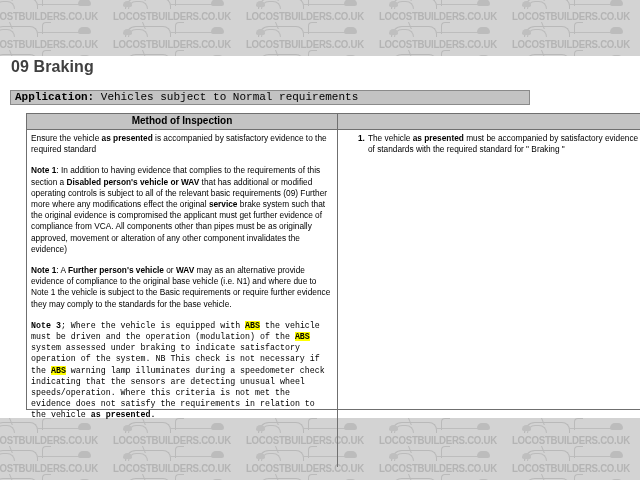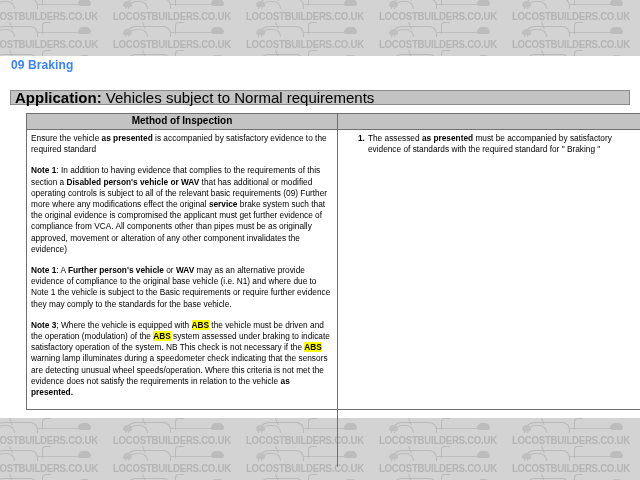--- a/index.html
+++ b/index.html
@@ -135,41 +135,42 @@
     height: 6px;
     background: #bfbfbf;
     border-radius: 5px 5px 2px 2px;
   }
 
   
   #page-title {
     position: absolute;
     left: 11px;
     top: 58px;
-    font-size: 12px;
+    font-size: 16px;
     font-weight: bold;
-    color: #3b82f6;
+    color: #404040;
     letter-spacing: 0.1px;
   }
 
   
   #application-bar {
     position: absolute;
     left: 10px;
     top: 90px;
-    width: 620px;
+    width: 520px;
     height: 15px;
     background: #c3c3c3;
     border: 1px solid #8a8a8a;
     box-sizing: border-box;
-    font-size: 15px;
+    font-size: 11px;
     color: #000;
     line-height: 13px;
     padding-left: 4px;
     white-space: nowrap;
+    font-family: Liberation Mono, monospace;
   }
   #application-bar .app-label { font-weight: bold; }
 
   
   #requirements-table {
     position: absolute;
     left: 26px;
     top: 113px;
     width: 620px;
     height: 297px;
@@ -208,21 +209,21 @@
     width: 311px;
     border-right: 1px solid #6f6f6f;
     padding: 3px 6px 0 4px;
   }
   .td-right {
     flex: 1;
     padding: 3px 6px 0 6px;
   }
 
   .para { margin: 0 0 10px 0; }
-  .para:last-child { margin-bottom: 8px; }
+  .para:last-child { margin-bottom: 8px; font-family: Liberation Mono, monospace; }
   b { font-weight: bold; }
   .hl {
     background: #ffff00;
     font-weight: bold;
   }
 
   
   .req-item {
     display: flex;
     align-items: flex-start;
@@ -480,20 +481,20 @@
 
         <p class="para"><b>Note 1</b><span>: A </span><b>Further person's vehicle</b><span> or </span><b>WAV</b><span> may as an alternative provide evidence of compliance to the original base vehicle (i.e. N1) and where due to Note 1 the vehicle is subject to the Basic requirements or require further evidence they may comply to the standards for the base vehicle.</span></p>
 
         <p class="para"><b>Note 3</b><span>; Where the vehicle is equipped with </span><span class="hl">ABS</span><span> the vehicle must be driven and the operation (modulation) of the </span><span class="hl">ABS</span><span> system assessed under braking to indicate satisfactory operation of the system. NB This check is not necessary if the </span><span class="hl">ABS</span><span> warning lamp illuminates during a speedometer check indicating that the sensors are detecting unusual wheel speeds/operation. Where this criteria is not met the evidence does not satisfy the requirements in relation to the vehicle </span><b>as presented.</b></p>
 
       </div>
 
       <div class="td td-right">
         <div class="req-item">
           <span class="req-num">1.</span>
-          <span class="req-text"><span> The assessed </span><b>as presented</b><span> must be accompanied by satisfactory evidence of standards with the required standard for " Braking "</span></span>
+          <span class="req-text"><span> The vehicle </span><b>as presented</b><span> must be accompanied by satisfactory evidence of standards with the required standard for " Braking "</span></span>
         </div>
       </div>
 
     </div>
   </div>
 
 </div>
 
 </body></html>

